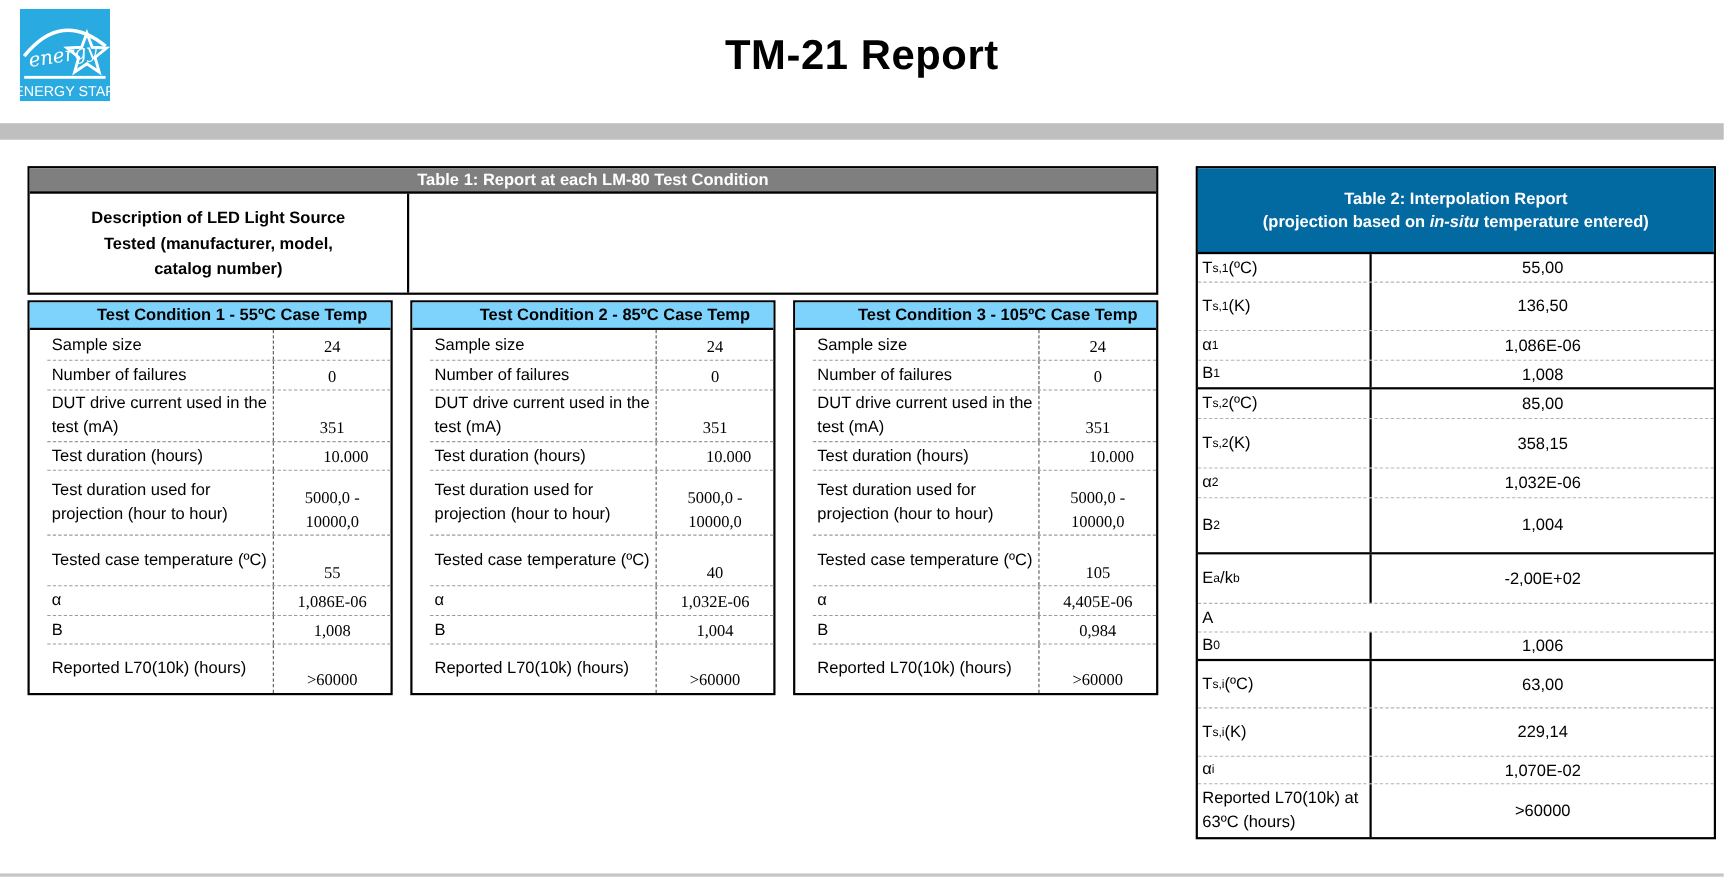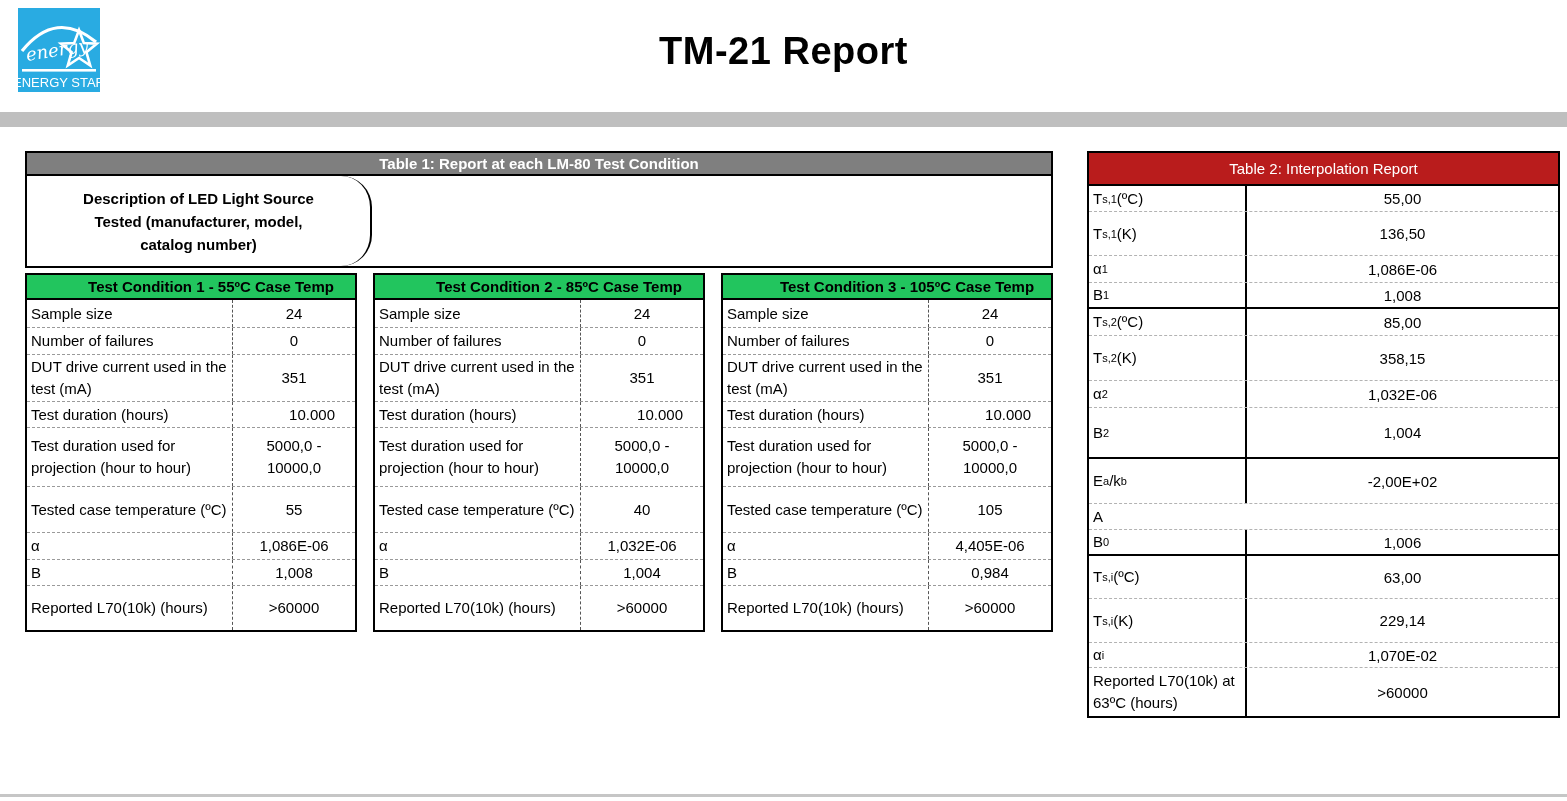--- a/index.html
+++ b/index.html
@@ -20,51 +20,51 @@
   .t1{position:absolute;left:25px;top:151px;width:1028px;}
   .t1-top{border:2px solid #000;box-sizing:border-box;}
   .t1-titlebar{
     background:#7f7f7f;color:#fff;font-weight:bold;font-size:15px;
     text-align:center;line-height:21px;border-bottom:2px solid #000;
   }
   .t1-desc{display:flex;height:90px;}
   .t1-desc-label{
     width:345px;box-sizing:border-box;border-right:2px solid #000;
     display:flex;align-items:center;justify-content:center;text-align:center;
-    font-weight:bold;font-size:15px;line-height:23px;padding:0 40px;border-radius:31px;
+    font-weight:bold;font-size:15px;line-height:23px;padding:0 40px;
   }
   .t1-desc-value{flex:1;}
 
   .tc-wrap{display:flex;justify-content:space-between;margin-top:5px;}
   .tc{width:332px;border:2px solid #000;box-sizing:border-box;background:#fff;}
   .tc-header{
-    background:#22c55e;font-weight:bold;font-size:15px;text-align:center;
+    background:#7dd3fc;font-weight:bold;font-size:15px;text-align:center;
     line-height:23px;border-bottom:2px solid #000;white-space:nowrap;padding-left:40px;
   }
-  .tc-row{display:flex;border-top:1px dashed #9a9a9a;}
+  .tc-row{display:flex;border-top:1px dashed #9a9a9a;margin-left:16px;}
   .tc-row.first{border-top:none;}
   .tc-label{
     width:205px;box-sizing:border-box;padding:1px 4px;font-size:15px;
     line-height:22px;display:flex;align-items:center;
   }
   .tc-value{
-    flex:1;border-left:1px dashed #555;display:flex;align-items:center;
-    justify-content:center;text-align:center;font-size:15px;line-height:22px;padding:0 4px;
+    flex:1;border-left:1px dashed #555;display:flex;align-items:flex-end;
+    justify-content:center;text-align:center;font-size:15px;line-height:22px;padding:0 4px;font-family:Liberation Serif, serif;
   }
   .tc-value.right{justify-content:flex-end;padding-right:20px;}
   .tc-value.wrap2 span{display:inline-block;max-width:80px;}
   .tr0{min-height:27px}.tr1{min-height:26px}.tr2{min-height:46px}
   .tr3{min-height:25px}.tr4{min-height:58px}.tr5{min-height:45px}
   .tr6{min-height:26px}.tr7{min-height:25px}.tr8{min-height:44px}
 
   
   .t2{position:absolute;left:1087px;top:151px;width:473px;border:2px solid #000;box-sizing:border-box;}
   .t2-titlebar{
-    background:#b91c1c;color:#fff;font-weight:normal;font-size:15px;
-    text-align:center;line-height:21px;padding:5px 0;border-bottom:2px solid #000;
+    background:#0369a1;color:#fff;font-weight:bold;font-size:15px;
+    text-align:center;line-height:21px;padding:17px 0;border-bottom:2px solid #000;
   }
   .t2-row{display:flex;border-top:1px dashed #b3b3b3;}
   .t2-row.first{border-top:none;}
   .t2-row.solid{border-top:2px solid #000;}
   .t2-label{
     width:156px;box-sizing:border-box;padding:1px 4px;font-size:15px;
     line-height:22px;display:flex;align-items:center;flex-wrap:wrap;align-content:center;
   }
   .t2-value{
     flex:1;border-left:2px solid #000;display:flex;align-items:center;
@@ -329,20 +329,21 @@
           </div>
       </div>
     </div>
 
   </div>
 </div>
 
 <div class="t2">
   <div class="t2-titlebar">
     <div>Table 2: Interpolation Report</div>
+    <div><span>(projection based on </span><i>in-situ</i><span> temperature entered)</span></div>
   </div>
 
   <div class="t2-row first t2r0">
     <div class="t2-label">
         <span>T</span>
         <sub>s,1</sub>
         <span> (ºC)</span>
       </div>
     <div class="t2-value">
         <span>55,00</span>

